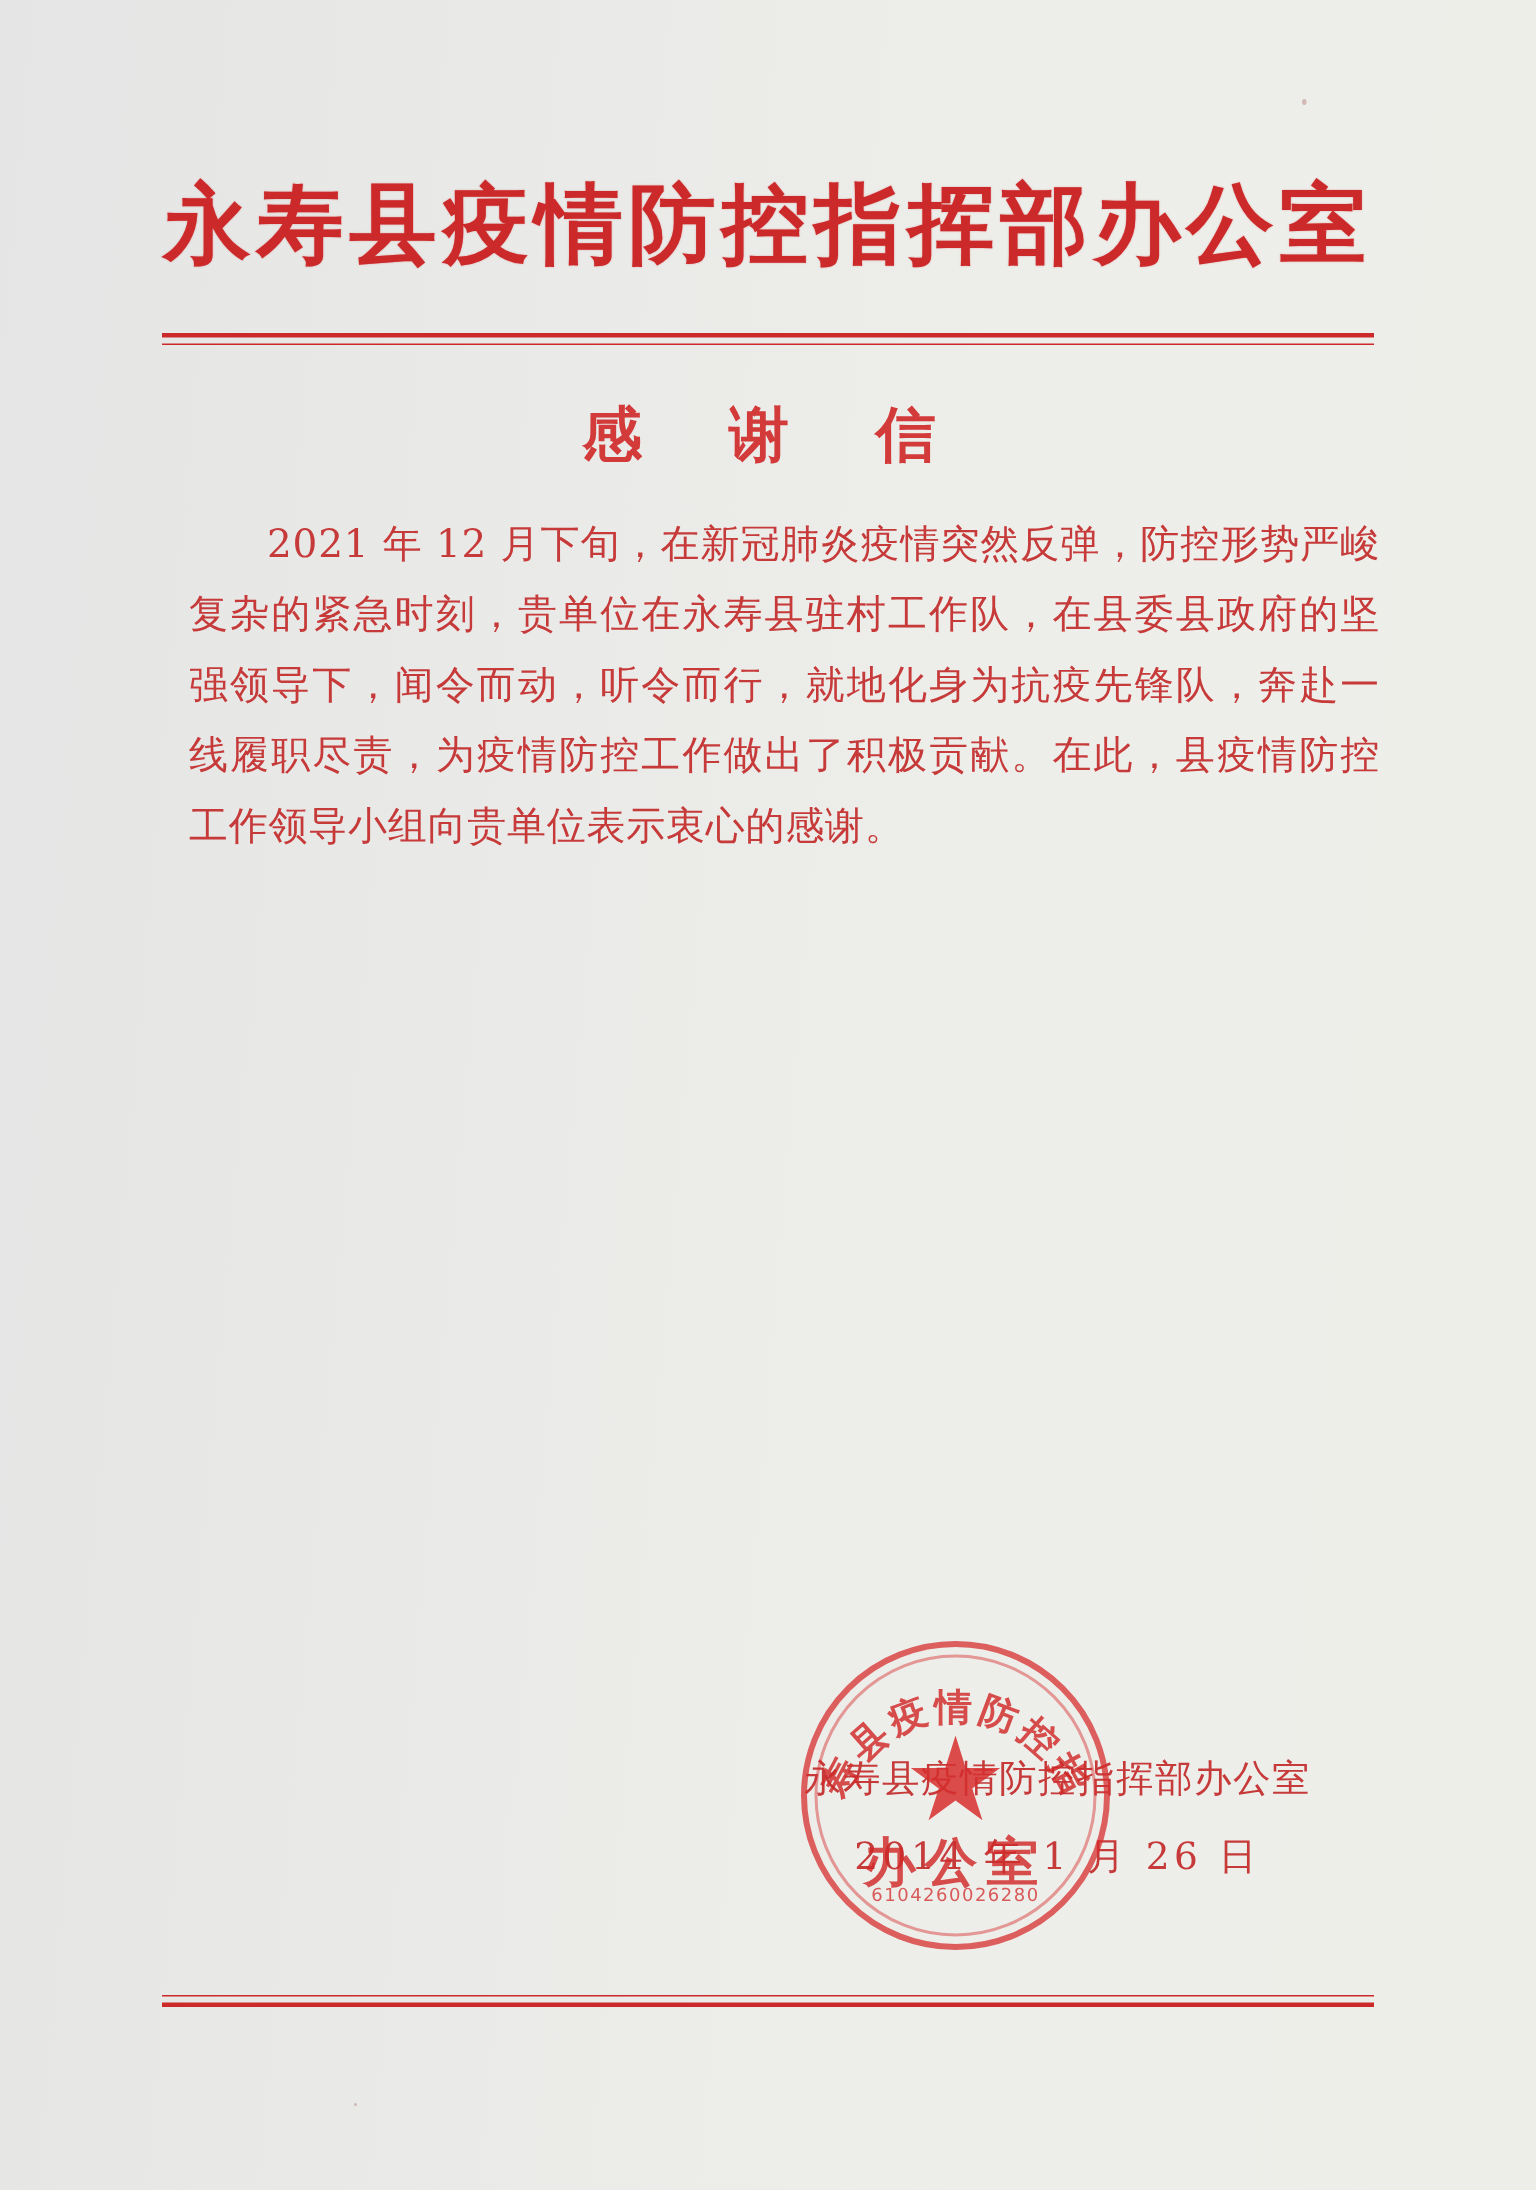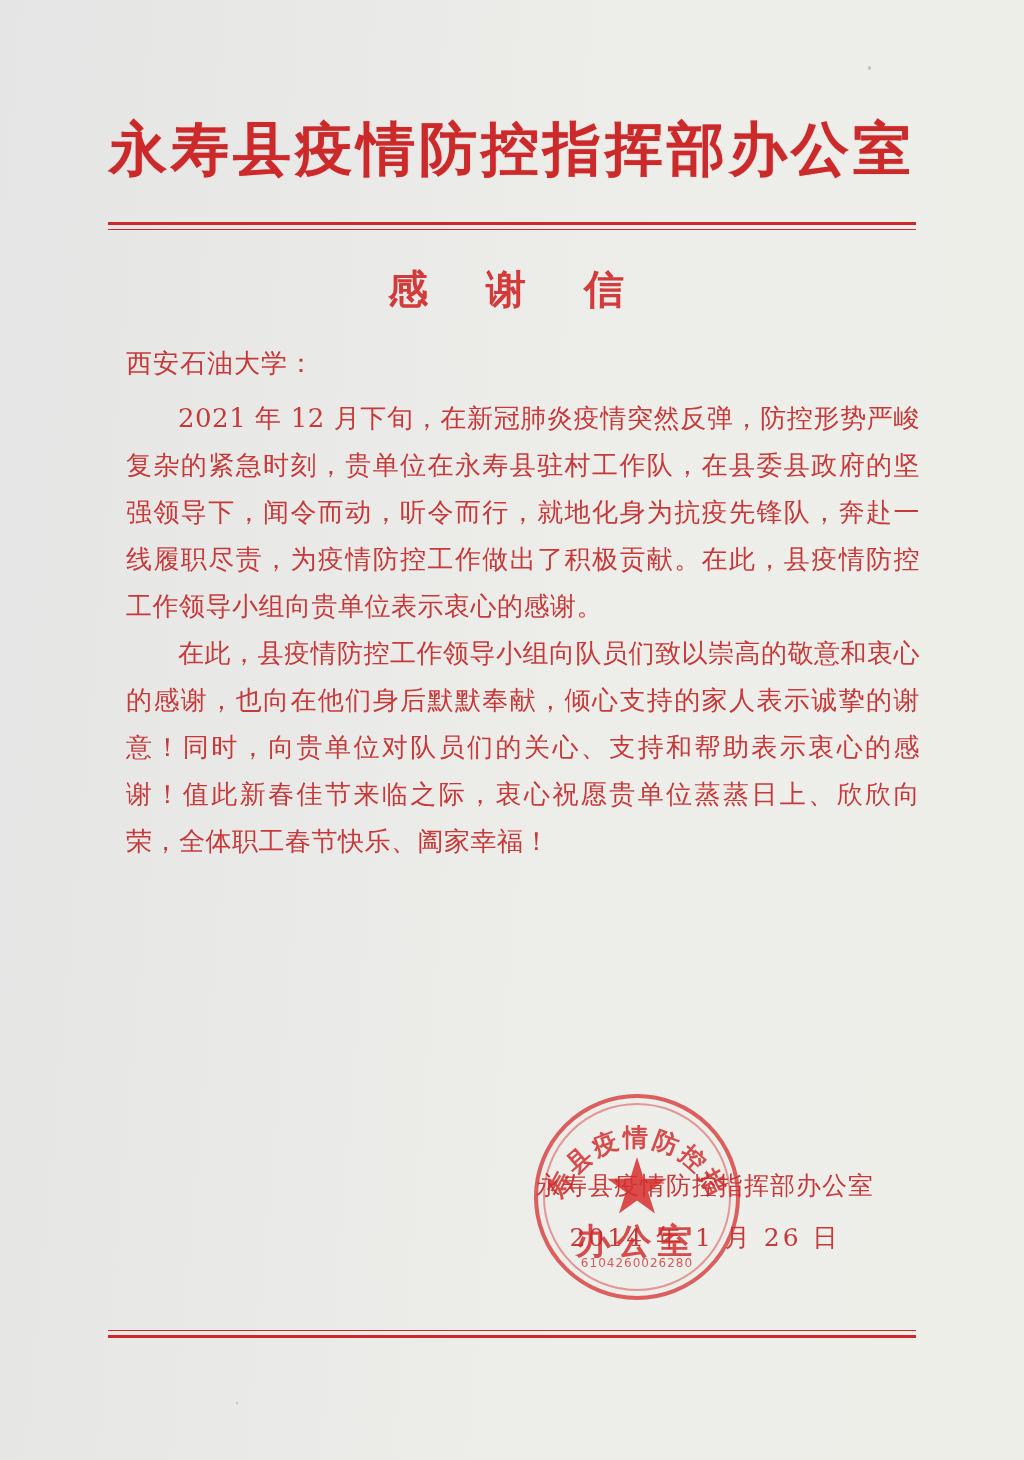--- a/index.html
+++ b/index.html
@@ -231,23 +231,21 @@
 
   <div class="rule-double">
     <div class="thick"></div>
     <div class="gap"></div>
     <div class="thin"></div>
   </div>
 
   <div class="doc-title">感 谢 信</div>
 
   <div class="body-area">
-    <div class="salutation">西安石油大学：</div>
     <p class="para">2021 年 12 月下旬，在新冠肺炎疫情突然反弹，防控形势严峻复杂的紧急时刻，贵单位在永寿县驻村工作队，在县委县政府的坚强领导下，闻令而动，听令而行，就地化身为抗疫先锋队，奔赴一线履职尽责，为疫情防控工作做出了积极贡献。在此，县疫情防控工作领导小组向贵单位表示衷心的感谢。</p>
-    <p class="para">在此，县疫情防控工作领导小组向队员们致以崇高的敬意和衷心的感谢，也向在他们身后默默奉献，倾心支持的家人表示诚挚的谢意！同时，向贵单位对队员们的关心、支持和帮助表示衷心的感谢！值此新春佳节来临之际，衷心祝愿贵单位蒸蒸日上、欣欣向荣，全体职工春节快乐、阖家幸福！</p>
   </div>
 
   <div class="signature-block">
     <div>永寿县疫情防控指挥部办公室</div>
     <div class="sig-date">2014 年 1 月 26 日</div>
   </div>
 
   <div class="seal">
     <div class="seal-ring"></div>
     <div class="seal-ring inner"></div>

